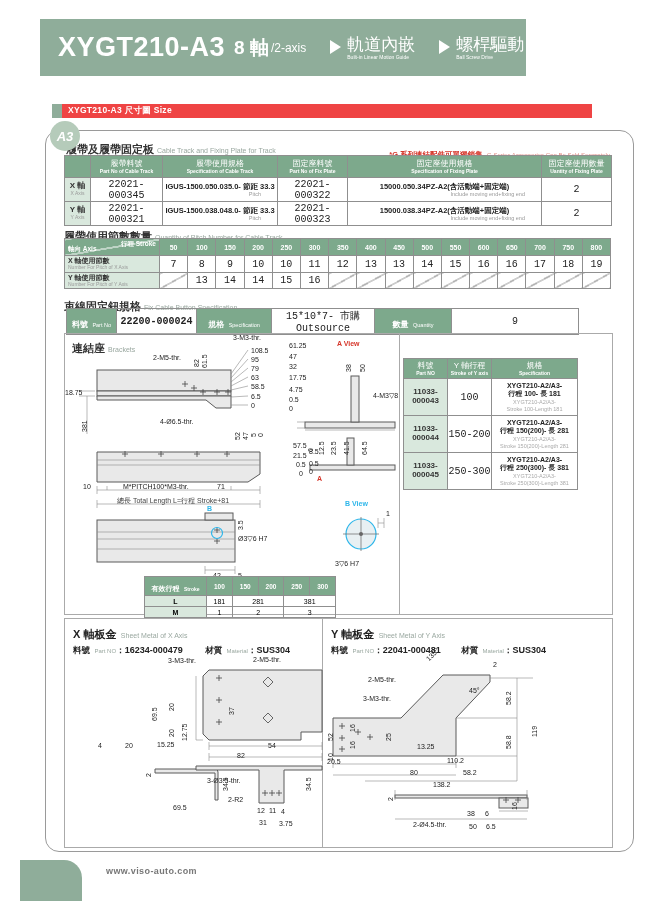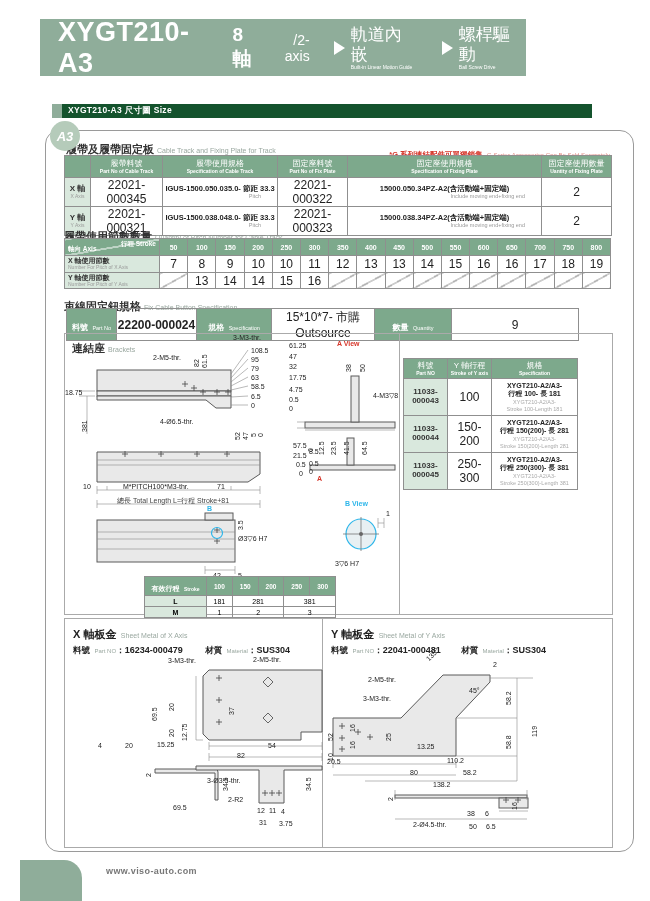--- a/index.html
+++ b/index.html
@@ -2,27 +2,27 @@
 <html><head>
 <meta charset="utf-8">
 <style>
   html,body{margin:0;padding:0;background:#fff;}
   .page{position:relative;width:650px;height:901px;background:#fff;font-family:"Liberation Sans",sans-serif;overflow:hidden;}
   .abs{position:absolute;}
   
   .band{position:absolute;left:40px;top:19px;width:486px;height:57px;background:#8fad9a;color:#fff;display:flex;align-items:center;}
   .model{font-size:27px;font-weight:bold;letter-spacing:.5px;margin-left:18px;}
   .axis-c{font-size:19px;font-weight:bold;margin-left:9px;}
-  .axis-e{font-size:14px;margin-left:2px;font-weight:normal;text-align:right;}
+  .axis-e{font-size:12px;margin-left:2px;font-weight:normal;}
   .feat{display:flex;align-items:center;margin-left:24px;}
   .tri{width:0;height:0;border-left:11px solid #fff;border-top:7px solid transparent;border-bottom:7px solid transparent;margin-right:6px;}
   .feat-c{display:block;font-size:17px;font-weight:normal;line-height:1.15;}
   .feat-e{display:block;font-size:5px;line-height:1.2;}
   
-  .secbar{position:absolute;left:52px;top:104px;width:540px;height:14px;background:#14532d;display:flex;align-items:center;}
+  .secbar{position:absolute;left:52px;top:104px;width:540px;height:14px;background:#ef4444;display:flex;align-items:center;}
   .secchip{width:10px;height:14px;background:#8fad9a;}
   .secbar-t{color:#fff;font-size:8.5px;font-weight:bold;margin-left:6px;letter-spacing:.3px;}
   
   .cbox{position:absolute;left:45px;top:130px;width:587px;height:720px;border:1.2px solid #9a9a9a;border-radius:14px;}
   .badge{position:absolute;left:50px;top:121px;width:30px;height:30px;border-radius:50%;background:#b5cbba;color:#fff;font-size:13px;font-weight:bold;font-style:italic;display:flex;align-items:center;justify-content:center;}
   
   .stitle{position:absolute;white-space:nowrap;}
   .st-c{font-size:11px;font-weight:bold;color:#333;}
   .st-e{font-size:7px;color:#9aa8a0;margin-left:3px;}
   .note{position:absolute;white-space:nowrap;text-align:right;}
@@ -30,21 +30,21 @@
   .note-e{font-size:6px;color:#e08a80;}
   
   table{border-collapse:collapse;table-layout:fixed;}
   td,th{border:1px solid #8f8f8f;padding:0;text-align:center;vertical-align:middle;overflow:hidden;}
   .green{background:#7da98c;color:#fff;}
   .lgreen{background:#d9e8dd;}
   .hc{display:block;font-size:8px;font-weight:normal;line-height:1.2;}
   .he{display:block;font-size:5px;line-height:1.1;}
   .rc{display:block;font-size:8px;font-weight:bold;color:#333;line-height:1.1;}
   .re{display:block;font-size:5px;color:#999;line-height:1.1;}
-  .val{font-size:12px;color:#222;}
+  .val{font-size:10px;color:#222;font-family:Liberation Mono, monospace;}
   .cm{display:block;font-size:7.5px;font-weight:bold;color:#222;line-height:1.2;}
   .cs{display:block;font-size:5.5px;color:#999;line-height:1.1;text-align:right;padding-right:16px;}
   .slash{background-image:linear-gradient(to bottom right,transparent 48%,#9a9a9a 48%,#9a9a9a 52%,transparent 52%);}
   .corner{position:relative;background:#7da98c;background-image:linear-gradient(to bottom right,transparent 48.5%,#fff 48.5%,#fff 51.5%,transparent 51.5%);}
   .corner .tr{position:absolute;right:3px;top:1px;font-size:6.5px;font-weight:bold;color:#fff;}
   .corner .bl{position:absolute;left:3px;bottom:1px;font-size:6.5px;font-weight:bold;color:#fff;}
   
   .dbox{position:absolute;border:1px solid #aaa;}
   .divline{position:absolute;width:0;border-left:1px solid #aaa;}
   

